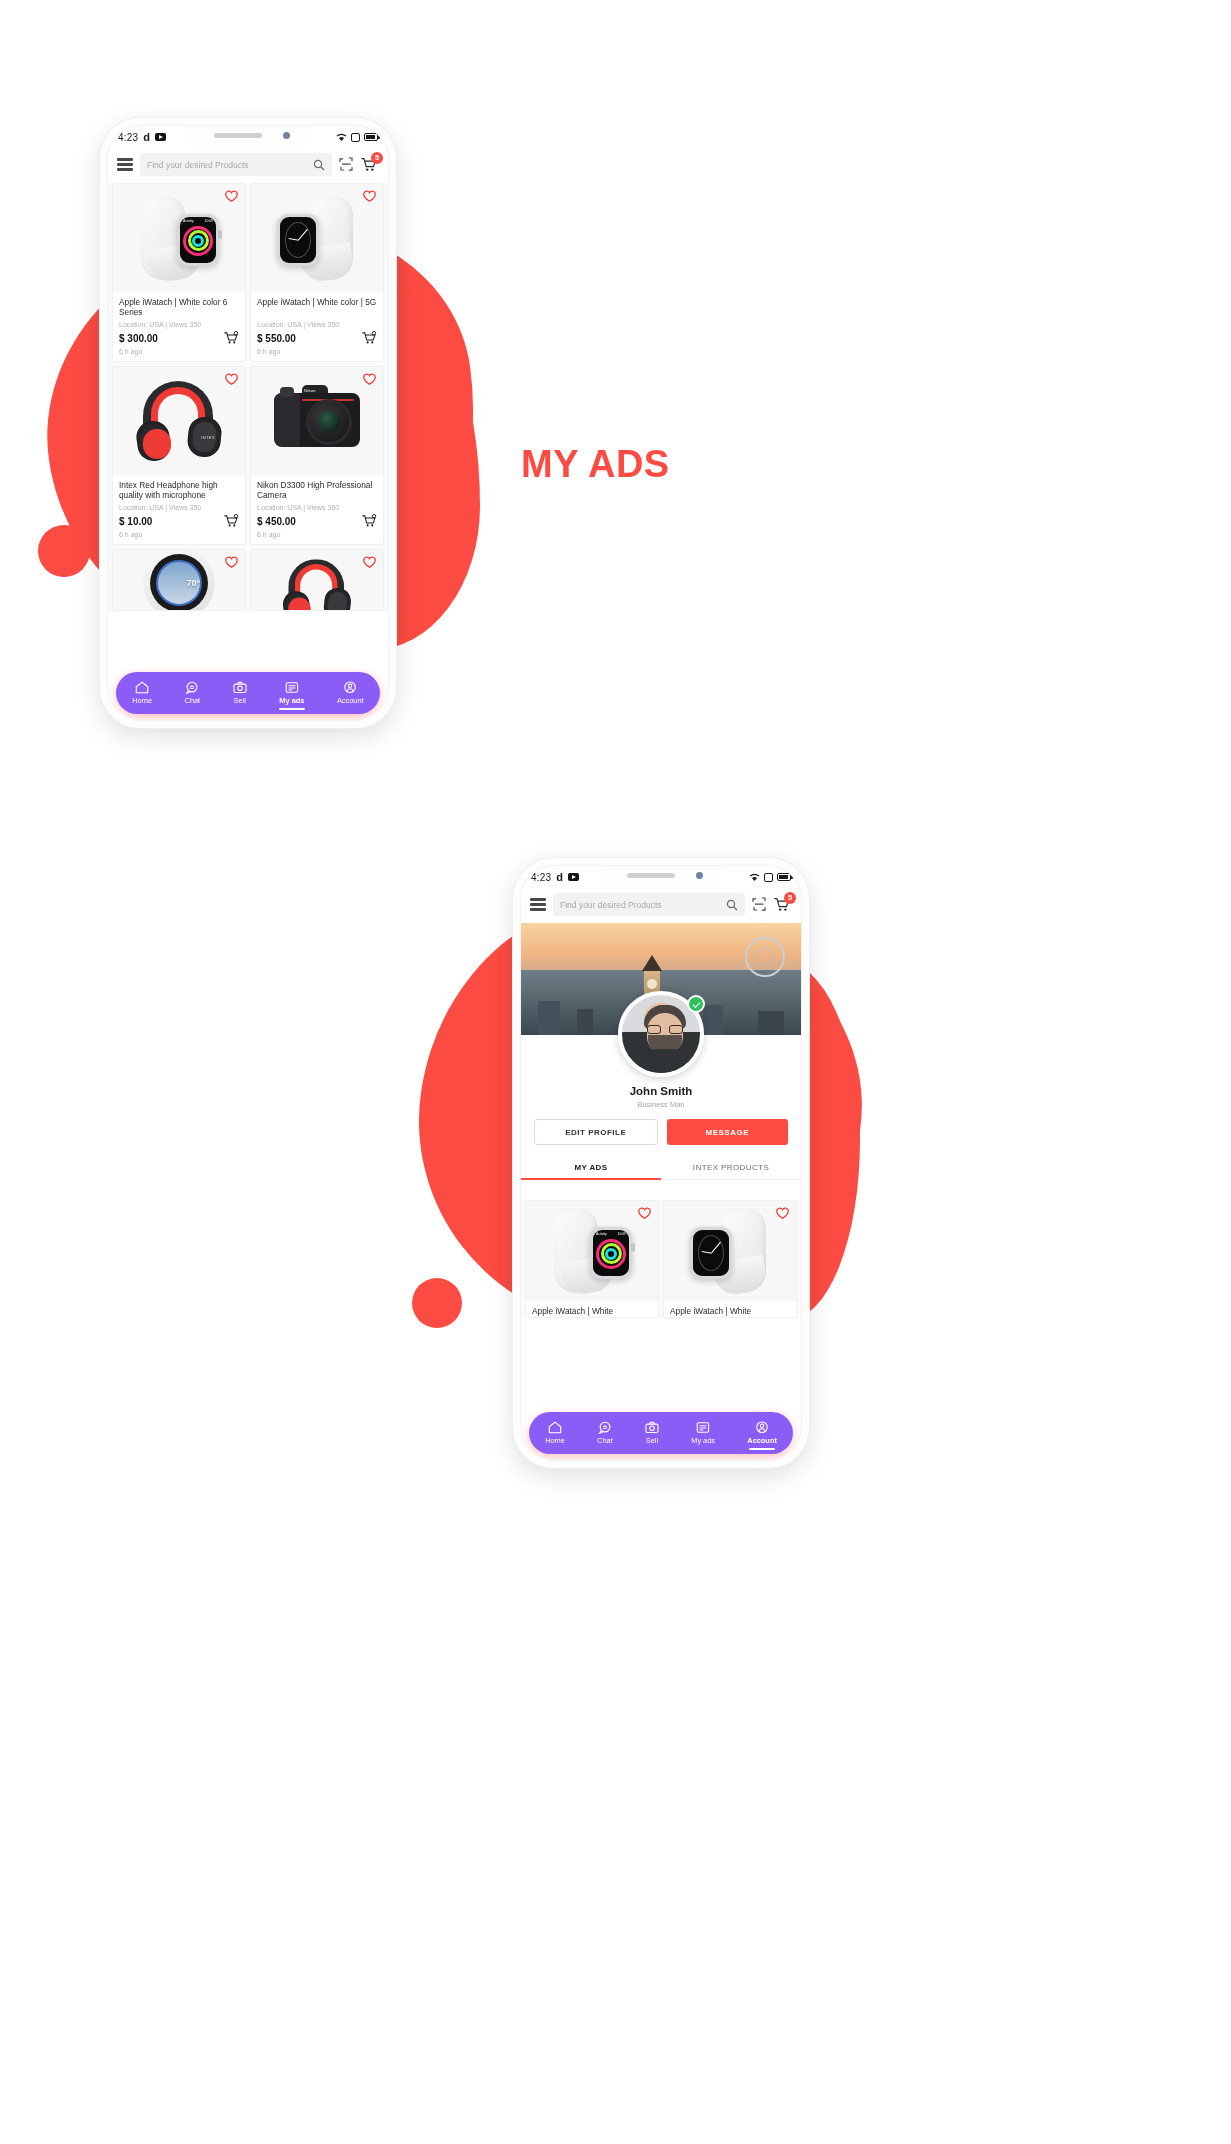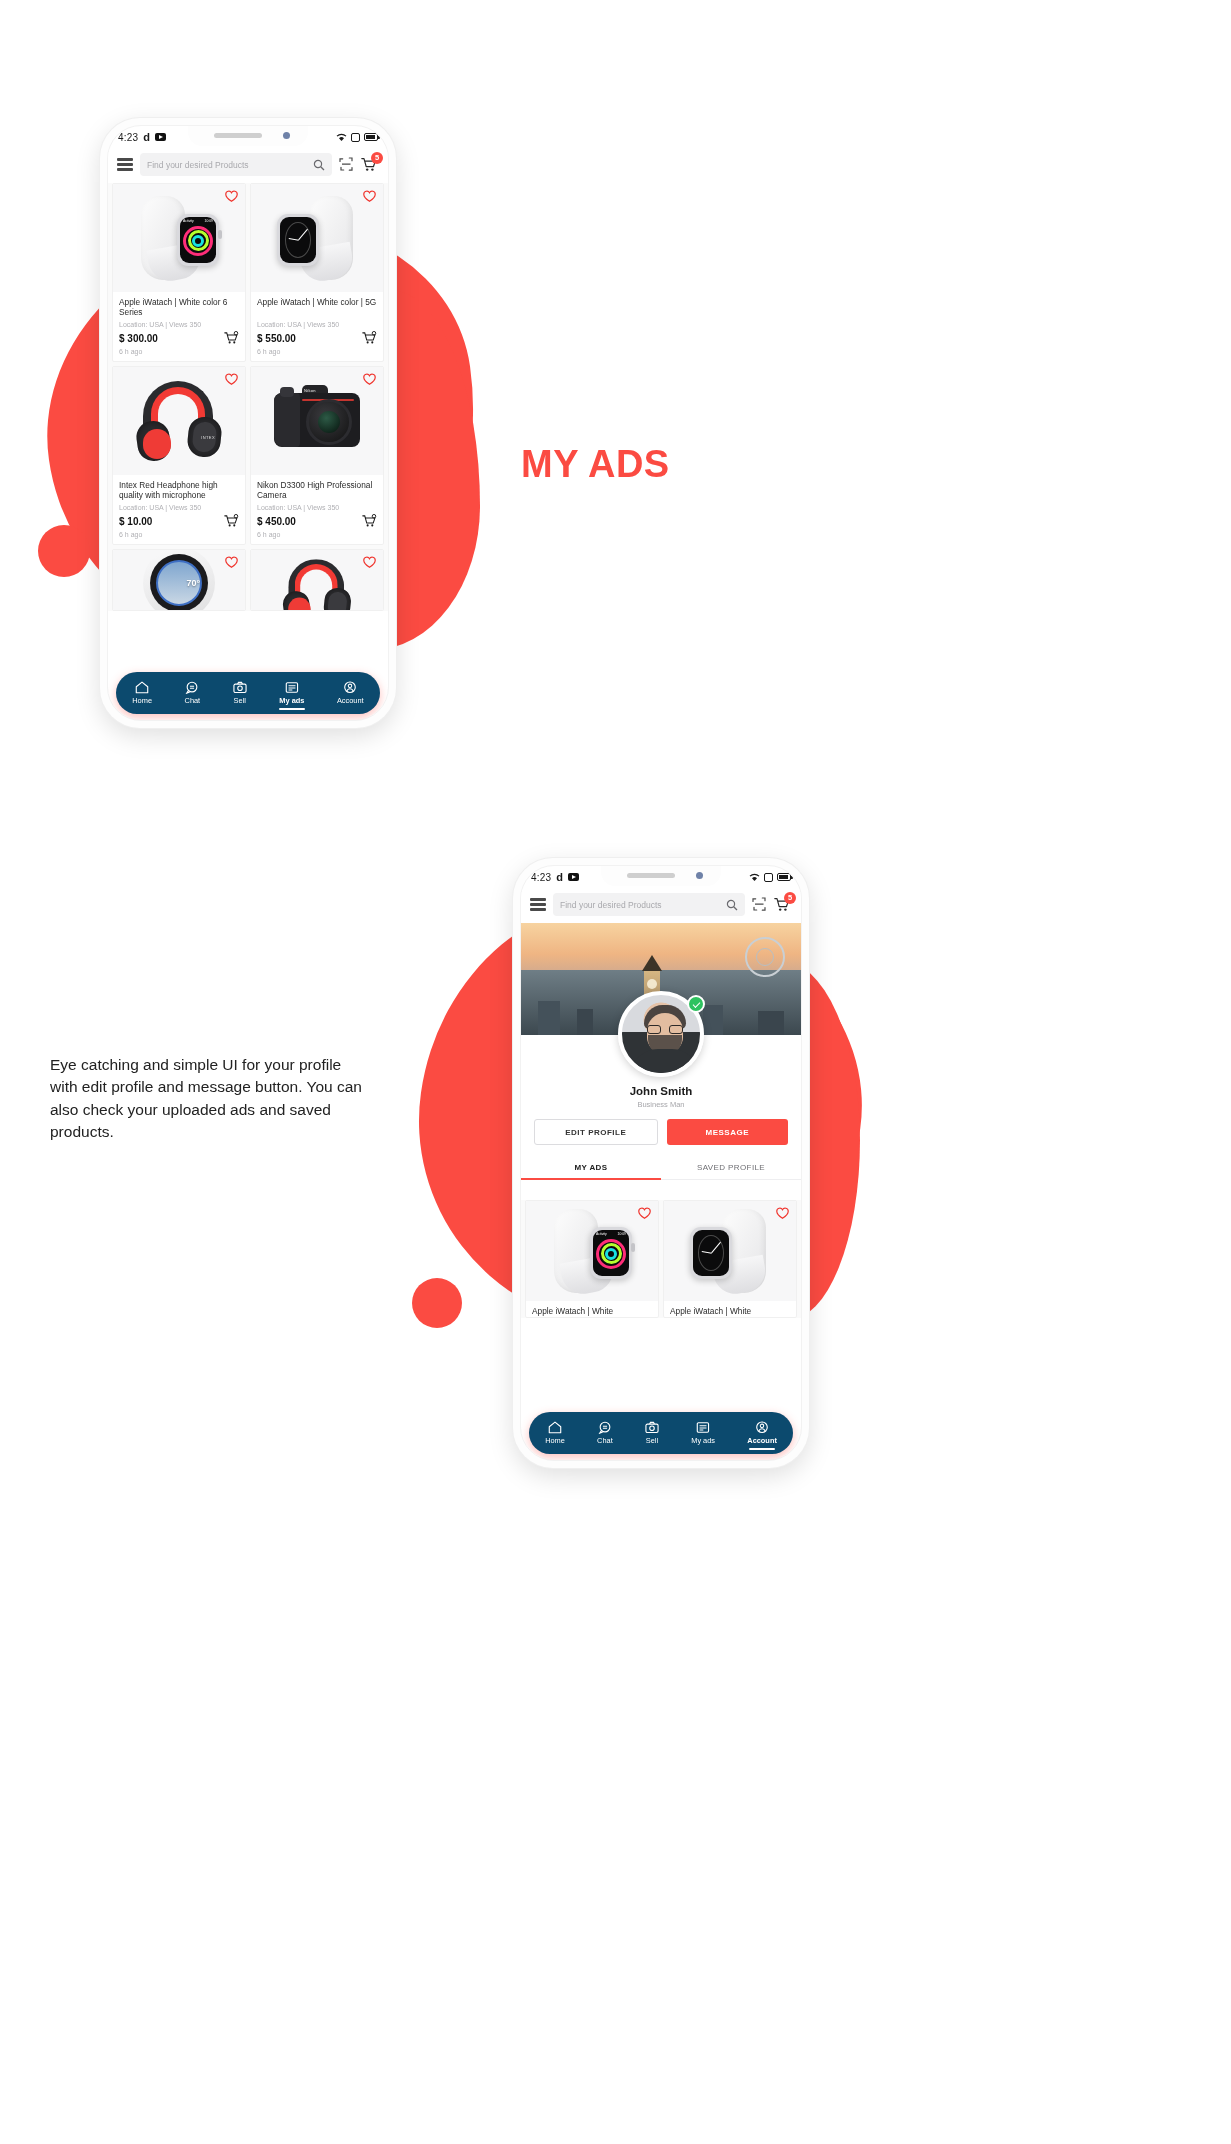--- a/index.html
+++ b/index.html
@@ -185,21 +185,21 @@
   
   .thermo { position:relative; width:92px; height:70px; }
   .thermo .ring-out { position:absolute; left:10px; top:2px; width:72px; height:72px; border-radius:50%; background:linear-gradient(160deg,#fbfbfc,#dededf); }
   .thermo .ring-mid { position:absolute; left:17px; top:9px; width:58px; height:58px; border-radius:50%; background:#1b1b1e; }
   .thermo .face { position:absolute; left:23px; top:15px; width:46px; height:46px; border-radius:50%; background:linear-gradient(180deg,#7fa6cf,#c9d7e4); border:2px solid #3e6fc4; display:flex;align-items:center;justify-content:flex-end;}
   .thermo .temp { font-size:9px; color:#fff; font-weight:600; text-shadow:0 1px 2px rgba(0,0,0,.4); }
 
   
   .bottom-nav {
     position:absolute; left:8px; right:8px; bottom:6px; height:42px;
-    background:#0c4a6e; border-radius:24px;
+    background:#8b5cf6; border-radius:24px;
     display:flex; align-items:center; justify-content:space-around;
     z-index: 25; box-shadow: 0 3px 10px rgba(251,75,66,.35);
   }
   .nav-item { display:flex; flex-direction:column; align-items:center; gap:2px; color:#fff; position:relative; padding: 3px 2px;}
   .nav-item .nav-lbl { font-size:7.4px; }
   .nav-item.active .nav-lbl { font-weight:600; }
   .nav-item.active:after {
     content:''; position:absolute; left:50%; transform:translateX(-50%); bottom:-2px;
     width:26px; height:2px; background:#fff; border-radius:2px;
   }
@@ -566,21 +566,20 @@
         </div>
       </div>
     </div>
   </div>
 
   <div class="copy copy-1">
     <h2>MY ADS</h2>
   </div>
 
   <div class="copy copy-2">
-    <p>Eye catching and simple UI for your profile with edit profile and message button. You can also check your uploaded ads and saved products.</p>
   </div>
 
   <div class="phone phone-2">
     <div class="phone-inner">
       <div class="notch">
         <span class="speaker"></span>
           <span class="cam"></span>
       </div>
 
       <div class="statusbar">
@@ -662,21 +661,21 @@
       <div class="prof-name">John Smith</div>
       <div class="prof-role">Business Man</div>
 
       <div class="prof-btns">
         <div class="btn btn-outline">EDIT PROFILE</div>
         <div class="btn btn-solid">MESSAGE</div>
       </div>
 
       <div class="tabs">
         <div class="tab active">MY ADS</div>
-        <div class="tab">SAVED PROFILE</div>
+        <div class="tab">INTEX PRODUCTS</div>
       </div>
 
       <div class="grid" style="margin-top:20px;">
         <div class="card">
           <div class="card-img" style="height:100px;">
             <span class="heart">
               <svg width="13" height="12" viewBox="0 0 14 13">
                   <path d="M7 12.2S0.8 8.4 0.8 4.6A3.3 3.3 0 0 1 7 3a3.3 3.3 0 0 1 6.2 1.6C13.2 8.4 7 12.2 7 12.2z" fill="none" stroke="#f0352e" stroke-width="1.3"></path>
                 </svg>
             </span>

